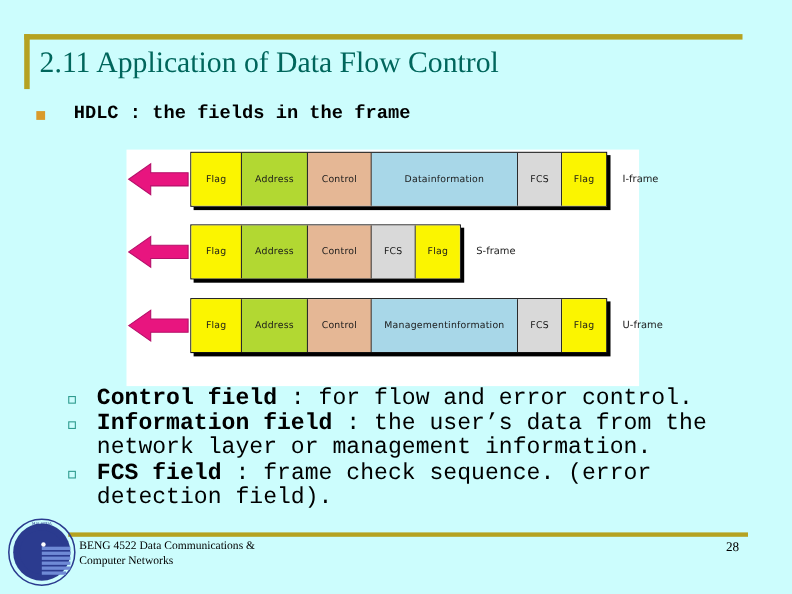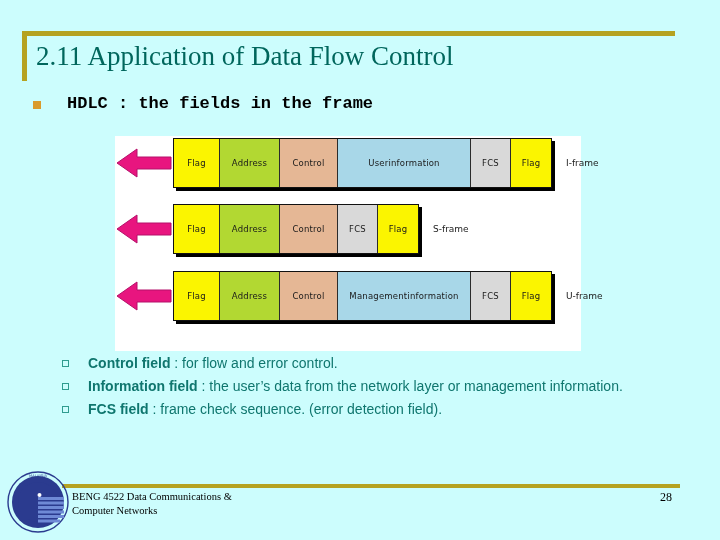--- a/index.html
+++ b/index.html
@@ -70,22 +70,22 @@
   }
 
   
   .sub-list{position:absolute;left:62px;top:352px;width:648px;}
   .sub-item{display:flex;align-items:flex-start;margin-bottom:1px;}
   .sub-item .marker{
     width:7px;height:7px;border:1.5px solid #2f9c8f;background:transparent;
     margin-top:8px;margin-right:19px;flex:0 0 auto;box-sizing:border-box;
   }
   .sub-item .text{
-    font-size:14px;line-height:22px;color:#0f766e;
-    font-family:Liberation Sans, sans-serif;
+    font-size:21px;line-height:22px;color:#000000;
+    font-family:Liberation Mono, monospace;
   }
   .sub-item .text b{font-weight:bold;}
 
   
   .footer-rule{
     position:absolute;left:62px;top:484px;width:618px;height:4px;background:#b5a221;
   }
   .logo{position:absolute;left:6px;top:470px;width:64px;height:64px;}
   .footer-left{
     position:absolute;left:72px;top:490px;
@@ -128,21 +128,21 @@
           <div class="field" style="width: 46px; background: rgb(251, 245, 0);">
             <div>Flag</div>
           </div>
           <div class="field" style="width: 60px; background: rgb(178, 216, 50);">
             <div>Address</div>
           </div>
           <div class="field" style="width: 58px; background: rgb(229, 183, 149);">
             <div>Control</div>
           </div>
           <div class="field" style="width: 133px; background: rgb(168, 215, 232);">
-            <div>User</div>
+            <div>Data</div>
             <div>information</div>
           </div>
           <div class="field" style="width: 40px; background: rgb(217, 217, 217);">
             <div>FCS</div>
           </div>
           <div class="field" style="width: 40px; background: rgb(251, 245, 0);">
             <div>Flag</div>
           </div>
         </div>
         <div class="frame-label">I-frame</div>

